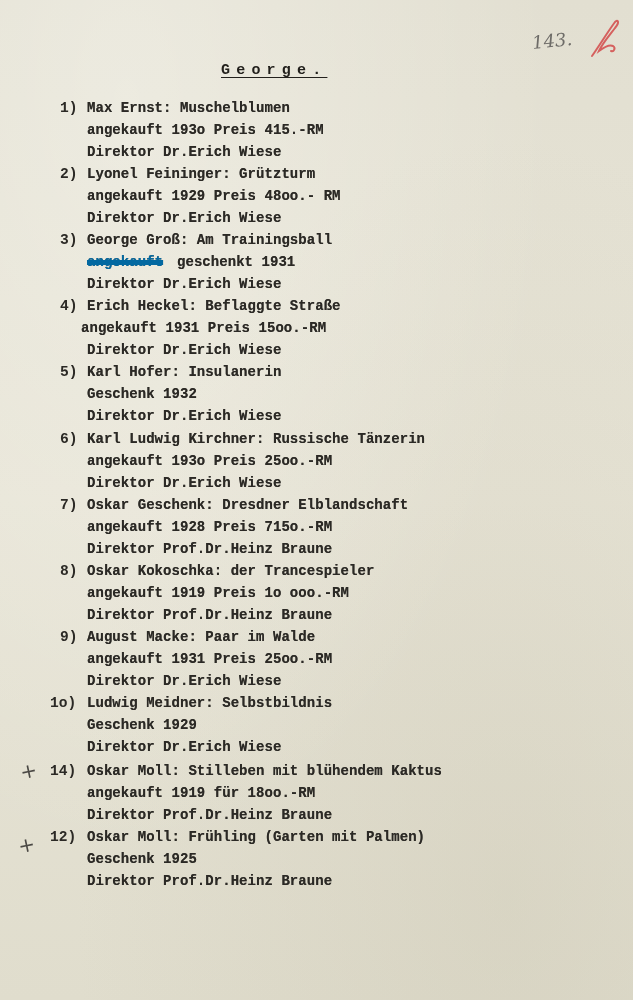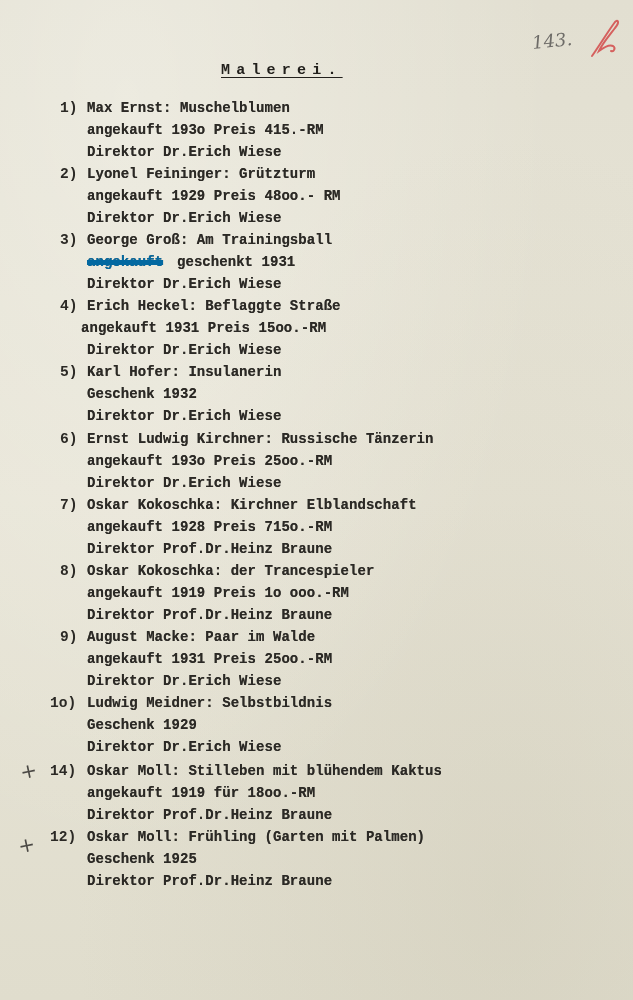--- a/index.html
+++ b/index.html
@@ -47,21 +47,21 @@
 <body>
 
 <div class="page">
 
   <div class="folio">143.</div>
 
   <svg class="red-mark" viewBox="0 0 36 42">
     <path d="M5 38 C 12 28, 22 12, 28 4 C 31 1, 33 4, 28 10 C 22 18, 15 26, 12 33 C 16 30, 22 26, 26 28 C 29 30, 27 34, 24 33" fill="none" stroke="#d24a4a" stroke-width="2" stroke-linecap="round" opacity="0.85"></path>
   </svg>
 
-  <div class="title">Malerei.</div>
+  <div class="title">George.</div>
 
   <div class="entries">
 
     <div>
       <span class="num" style="left:60px;top:99px;">1)</span>
       <span class="line" style="left:87px;top:99px;">Max Ernst: Muschelblumen</span>
       <span class="line" style="left:87px;top:121px;">angekauft 193o Preis 415.-RM</span>
       <span class="line" style="left:87px;top:143px;">Direktor Dr.Erich Wiese</span>
     </div>
 
@@ -89,28 +89,28 @@
 
     <div>
       <span class="num" style="left:60px;top:363px;">5)</span>
       <span class="line" style="left:87px;top:363px;">Karl Hofer: Insulanerin</span>
       <span class="line" style="left:87px;top:385px;">Geschenk 1932</span>
       <span class="line" style="left:87px;top:407px;">Direktor Dr.Erich Wiese</span>
     </div>
 
     <div>
       <span class="num" style="left:60px;top:430px;">6)</span>
-      <span class="line" style="left:87px;top:430px;">Ernst Ludwig Kirchner: Russische Tänzerin</span>
+      <span class="line" style="left:87px;top:430px;">Karl Ludwig Kirchner: Russische Tänzerin</span>
       <span class="line" style="left:87px;top:452px;">angekauft 193o Preis 25oo.-RM</span>
       <span class="line" style="left:87px;top:474px;">Direktor Dr.Erich Wiese</span>
     </div>
 
     <div>
       <span class="num" style="left:60px;top:496px;">7)</span>
-      <span class="line" style="left:87px;top:496px;">Oskar Kokoschka: Kirchner Elblandschaft</span>
+      <span class="line" style="left:87px;top:496px;">Oskar Geschenk: Dresdner Elblandschaft</span>
       <span class="line" style="left:87px;top:518px;text-align:center;">angekauft 1928 Preis 715o.-RM</span>
       <span class="line" style="left:87px;top:540px;">Direktor Prof.Dr.Heinz Braune</span>
     </div>
 
     <div>
       <span class="num" style="left:60px;top:562px;">8)</span>
       <span class="line" style="left:87px;top:562px;">Oskar Kokoschka: der Trancespieler</span>
       <span class="line" style="left:87px;top:584px;">angekauft 1919 Preis 1o ooo.-RM</span>
       <span class="line" style="left:87px;top:606px;">Direktor Prof.Dr.Heinz Braune</span>
     </div>

